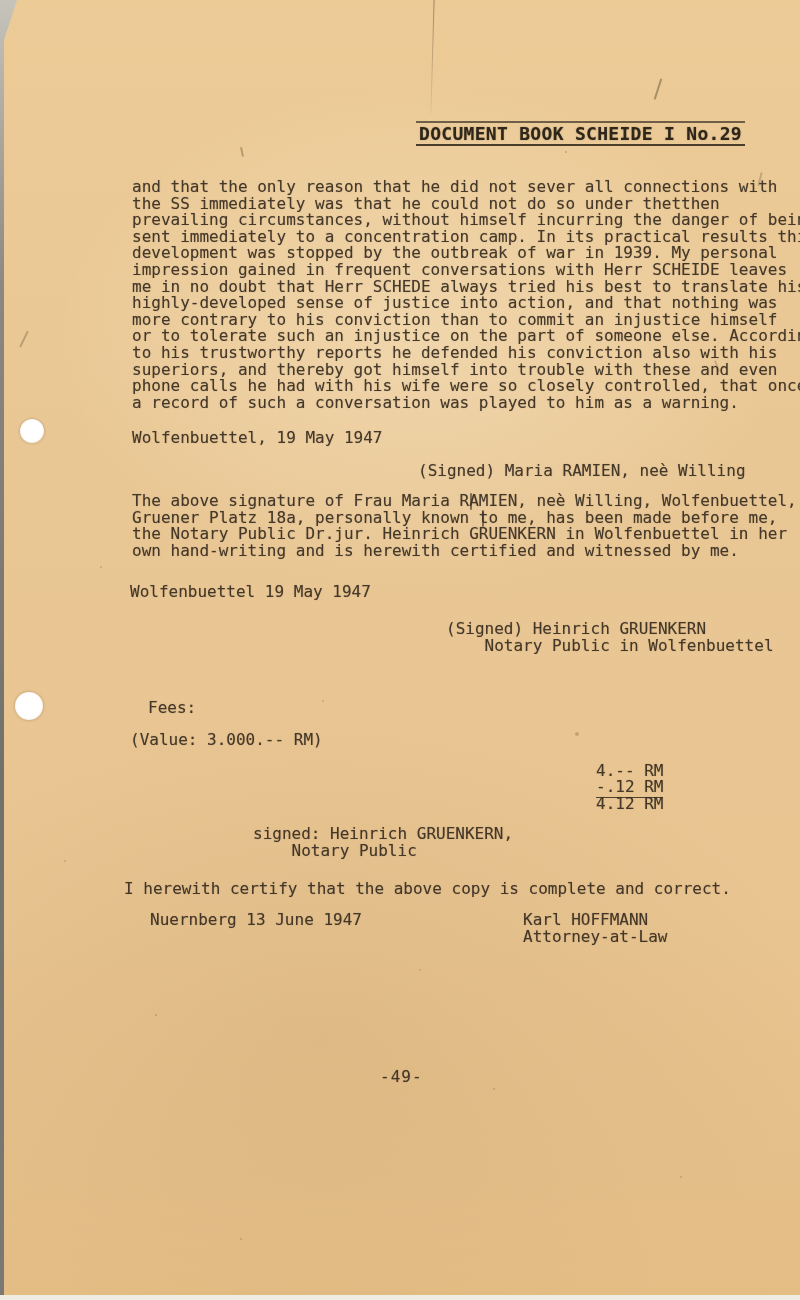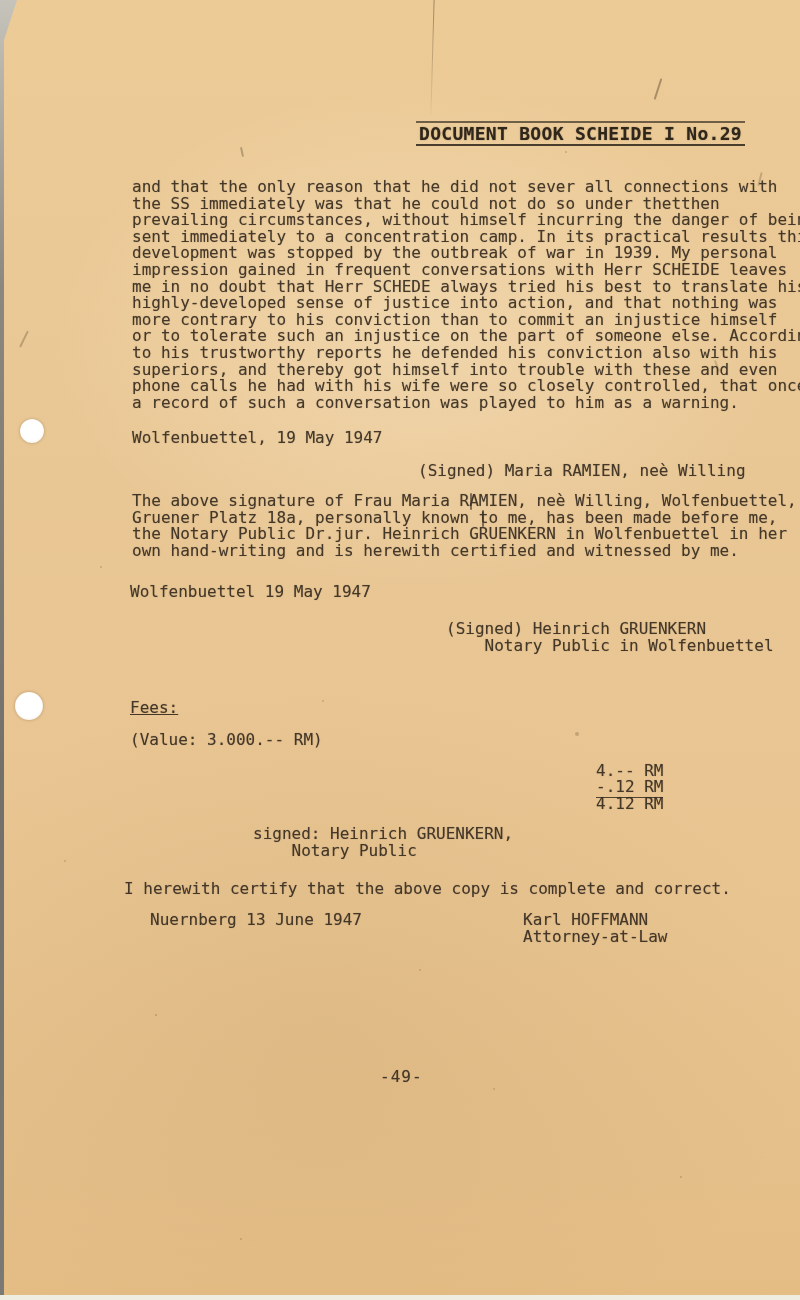--- a/index.html
+++ b/index.html
@@ -33,21 +33,21 @@
     padding:3px 3px 1px 3px;
     text-shadow:0 0 1.2px rgba(42,34,23,0.5);
   }
   .para1{left:128px;top:179px;}
   .dateline1{left:128px;top:430px;}
   .sig1{left:414px;top:463px;}
   .para2{left:128px;top:493px;}
   .dateline2{left:126px;top:584px;}
   .sig2{left:442px;top:621px;}
   .docnum{left:126px;top:668px;}
-  .fees{left:126px;top:700px;text-decoration:underline;}
+  .fees{left:144px;top:700px;}
   .value{left:126px;top:732px;}
   .feelabels{left:126px;top:763px;}
   .amt1{left:592px;top:763px;}
   .amt2{left:592px;top:779px;border-bottom:1.6px solid rgba(52,42,30,0.85);padding-bottom:1px;}
   .amt3{left:592px;top:796px;}
   .signedblk{left:249px;top:826px;}
   .certify{left:120px;top:881px;}
   .dateline3{left:126px;top:912px;padding-left:20px;}
   .attorney{left:519px;top:912px;}
   .pagenum{left:376px;top:1069px;letter-spacing:1px;}

